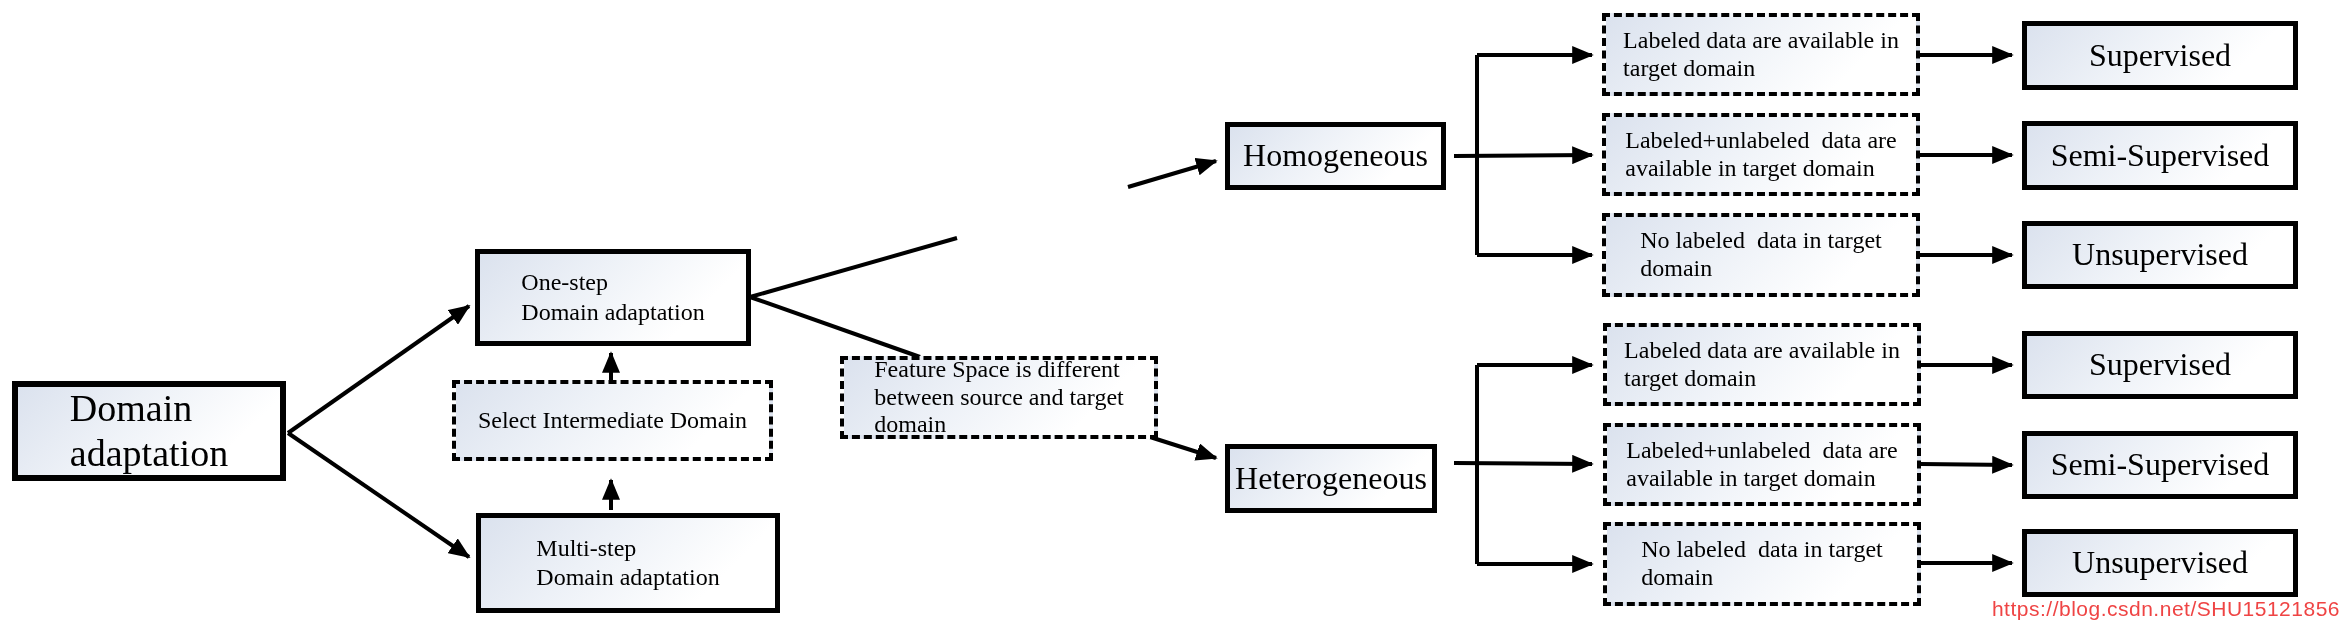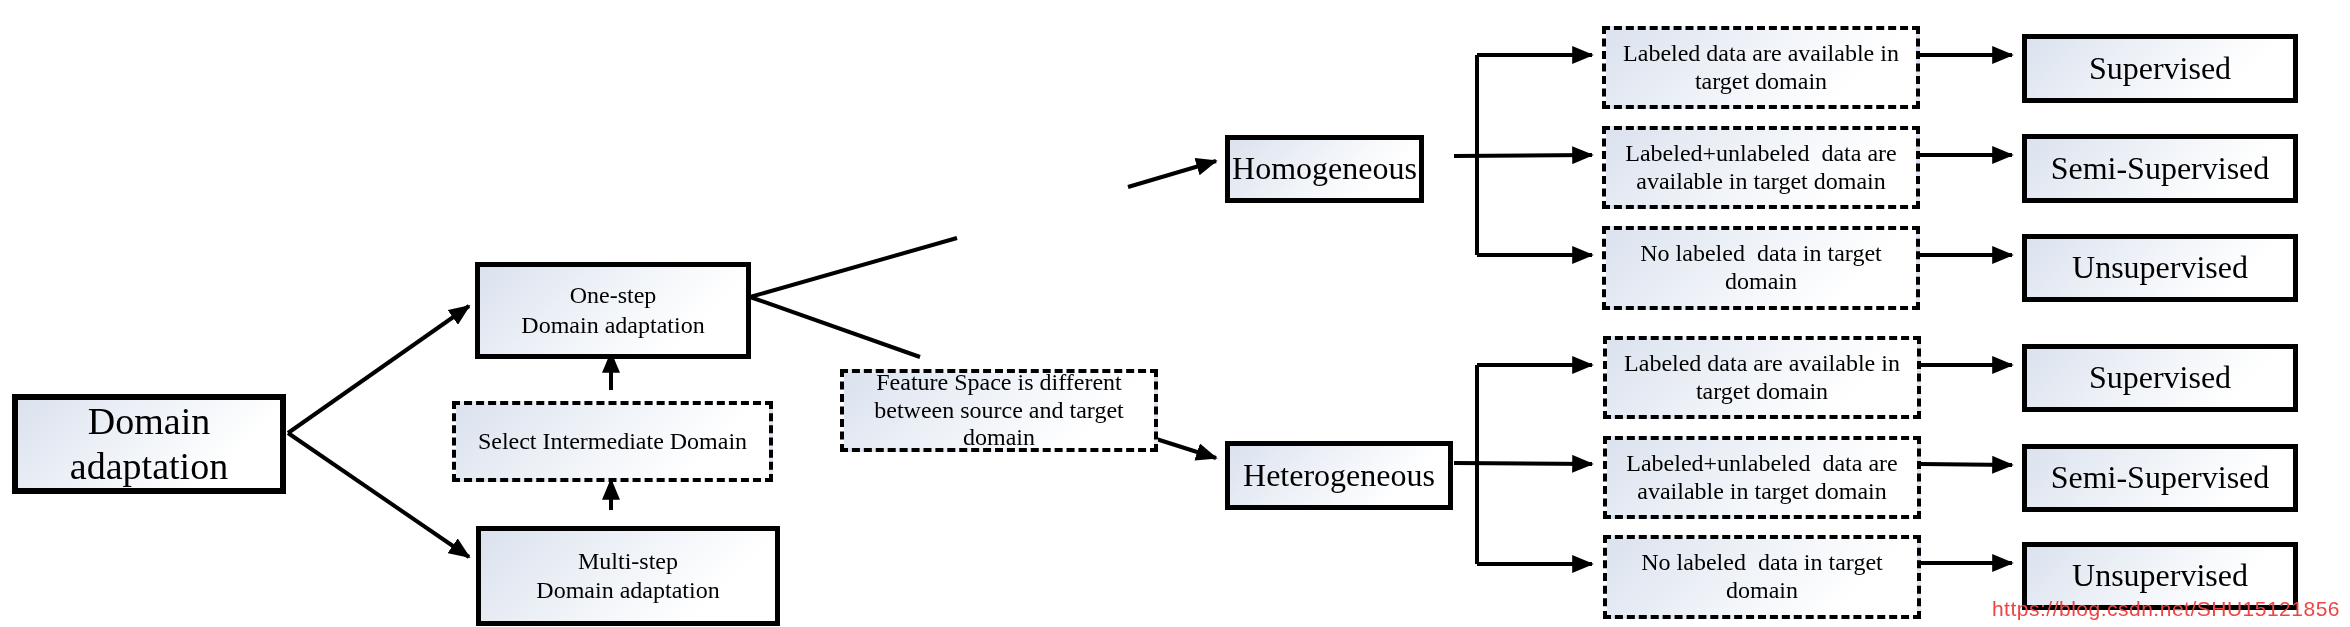--- a/index.html
+++ b/index.html
@@ -23,25 +23,23 @@
     left: 0; top: 0;
     width: 2350px; height: 627px;
     pointer-events: none;
   }
   .node {
     position: absolute;
     box-sizing: border-box;
     display: flex;
     align-items: center;
     justify-content: center;
-    text-align: center;
     background: linear-gradient(135deg, #dbe2ee 0%, #edf1f7 38%, #ffffff 78%);
     white-space: pre-wrap;
     line-height: 1.16;
-    margin-top: 13px;
   }
   .solid  { border: 5px solid #000; }
   .root   { border-width: 6px; font-size: 38px; line-height: 1.18; }
   .step   { font-size: 24px; line-height: 1.22; }
   .mid    { font-size: 32px; }
   .result { font-size: 32px; }
   .dashed { border: 4px dashed #000; font-size: 24px; }
   .watermark {
     position: absolute;
     right: 10px;
@@ -95,33 +93,33 @@
       <path d="M1921,563 L2012,563" marker-end="url(#ah)"></path>
     </g>
   </svg>
 
   <div class="node solid root" style="left:12px; top:381px; width:274px; height:100px;">Domain
 adaptation</div>
 
   <div class="node solid step" style="left:475px; top:249px; width:276px; height:97px;">One-step
 Domain adaptation</div>
 
-  <div class="node dashed" style="left:452px; top:388px; width:321px; height:81px;">Select Intermediate Domain</div>
+  <div class="node dashed" style="left:452px; top:380px; width:321px; height:81px;">Select Intermediate Domain</div>
 
   <div class="node solid step" style="left:476px; top:513px; width:304px; height:100px;">Multi-step
 Domain adaptation</div>
 
 
   <div class="node dashed" style="left:840px; top:356px; width:318px; height:83px;">Feature Space is different
 between source and target
 domain</div>
 
-  <div class="node solid mid" style="left:1225px; top:122px; width:199px; height:68px;">Homogeneous</div>
+  <div class="node solid mid" style="left:1225px; top:122px; width:221px; height:68px;">Homogeneous</div>
 
-  <div class="node solid mid" style="left:1225px; top:428px; width:228px; height:69px;">Heterogeneous</div>
+  <div class="node solid mid" style="left:1225px; top:444px; width:212px; height:69px;">Heterogeneous</div>
 
   <div class="node dashed" style="left:1602px; top:13px;  width:318px; height:83px;">Labeled data are available in
 target domain</div>
   <div class="node dashed" style="left:1602px; top:113px; width:318px; height:83px;">Labeled+unlabeled  data are
 available in target domain</div>
   <div class="node dashed" style="left:1602px; top:213px; width:318px; height:84px;">No labeled  data in target
 domain</div>
   <div class="node dashed" style="left:1603px; top:323px; width:318px; height:83px;">Labeled data are available in
 target domain</div>
   <div class="node dashed" style="left:1603px; top:423px; width:318px; height:83px;">Labeled+unlabeled  data are

